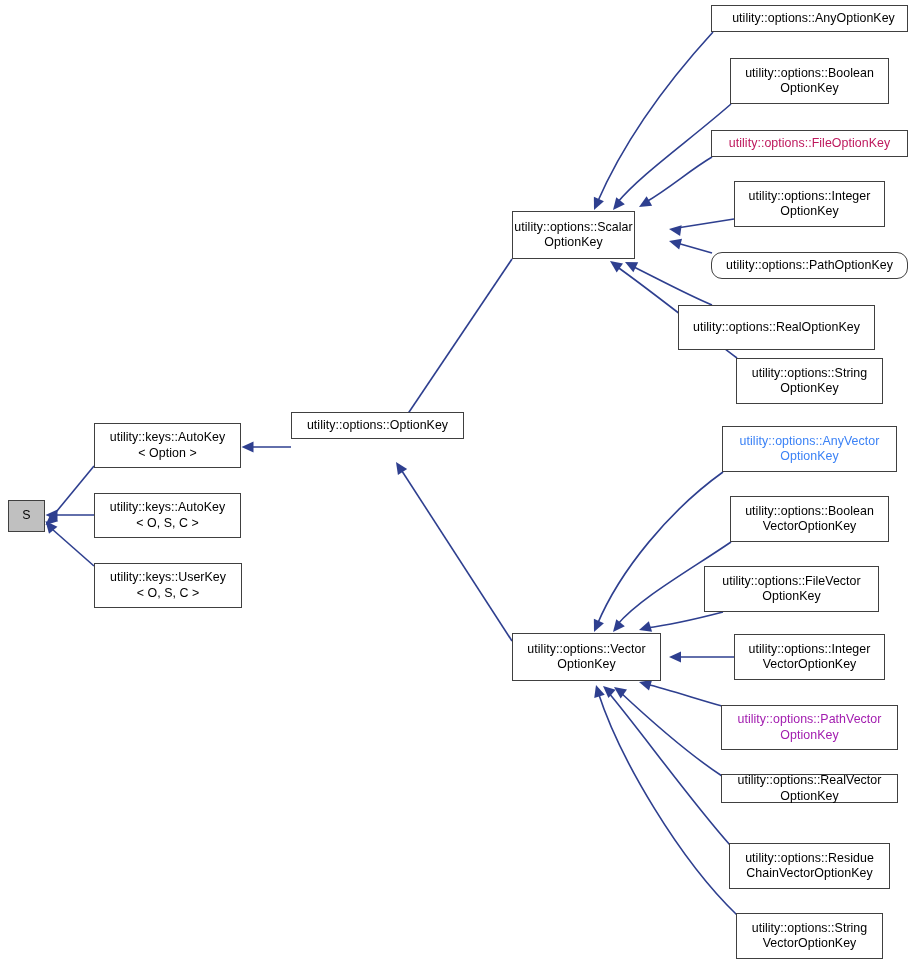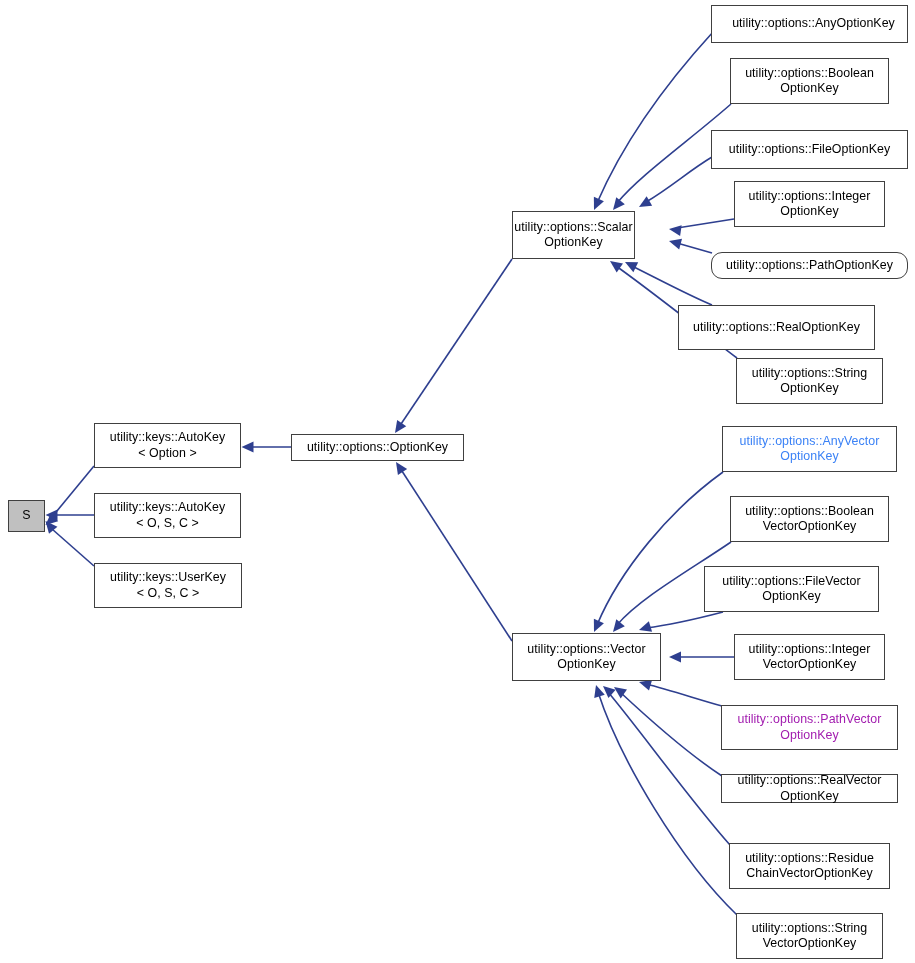--- a/index.html
+++ b/index.html
@@ -140,29 +140,29 @@
       </g>
     </svg>
   <div id="nodes-layer">
       <div class="node highlight" style="left: 8px; top: 500px; width: 37px; height: 32px; border-color: rgb(64, 64, 64); color: rgb(0, 0, 0);"><span class="node-label">S</span></div>
       <div class="node" style="left: 94px; top: 423px; width: 147px; height: 45px; border-color: rgb(64, 64, 64); color: rgb(0, 0, 0);"><span class="node-label">utility::keys::AutoKey
 &lt; Option &gt;</span></div>
       <div class="node" style="left: 94px; top: 493px; width: 147px; height: 45px; border-color: rgb(64, 64, 64); color: rgb(0, 0, 0);"><span class="node-label">utility::keys::AutoKey
 &lt; O, S, C &gt;</span></div>
       <div class="node" style="left: 94px; top: 563px; width: 148px; height: 45px; border-color: rgb(64, 64, 64); color: rgb(0, 0, 0);"><span class="node-label">utility::keys::UserKey
 &lt; O, S, C &gt;</span></div>
-      <div class="node" style="left: 291px; top: 434px; width: 173px; height: 27px; border-color: rgb(64, 64, 64); color: rgb(0, 0, 0);"><span class="node-label">utility::options::OptionKey</span></div>
+      <div class="node" style="left: 291px; top: 412px; width: 173px; height: 27px; border-color: rgb(64, 64, 64); color: rgb(0, 0, 0);"><span class="node-label">utility::options::OptionKey</span></div>
       <div class="node" style="left: 512px; top: 211px; width: 123px; height: 48px; border-color: rgb(64, 64, 64); color: rgb(0, 0, 0);"><span class="node-label">utility::options::Scalar
 OptionKey</span></div>
       <div class="node" style="left: 512px; top: 633px; width: 149px; height: 48px; border-color: rgb(64, 64, 64); color: rgb(0, 0, 0);"><span class="node-label">utility::options::Vector
 OptionKey</span></div>
-      <div class="node" style="left: 711px; top: 5px; width: 197px; height: 38px; border-color: rgb(64, 64, 64); color: rgb(0, 0, 0); padding-left: 8px;"><span class="node-label">utility::options::AnyOptionKey</span></div>
+      <div class="node" style="left: 711px; top: 5px; width: 197px; height: 27px; border-color: rgb(64, 64, 64); color: rgb(0, 0, 0); padding-left: 8px;"><span class="node-label">utility::options::AnyOptionKey</span></div>
       <div class="node" style="left: 730px; top: 58px; width: 159px; height: 46px; border-color: rgb(64, 64, 64); color: rgb(0, 0, 0);"><span class="node-label">utility::options::Boolean
 OptionKey</span></div>
-      <div class="node" style="left: 711px; top: 130px; width: 197px; height: 39px; border-color: rgb(64, 64, 64); color: #000000;"><span class="node-label">utility::options::FileOptionKey</span></div>
+      <div class="node" style="left: 711px; top: 130px; width: 197px; height: 27px; border-color: rgb(64, 64, 64); color: #be185d;"><span class="node-label">utility::options::FileOptionKey</span></div>
       <div class="node" style="left: 734px; top: 181px; width: 151px; height: 46px; border-color: rgb(64, 64, 64); color: rgb(0, 0, 0);"><span class="node-label">utility::options::Integer
 OptionKey</span></div>
       <div class="node" style="left: 711px; top: 252px; width: 197px; height: 27px; border-color: rgb(64, 64, 64); color: rgb(0, 0, 0); border-radius: 11px;"><span class="node-label">utility::options::PathOptionKey</span></div>
       <div class="node" style="left: 678px; top: 305px; width: 197px; height: 45px; border-color: rgb(64, 64, 64); color: rgb(0, 0, 0);"><span class="node-label">utility::options::RealOptionKey</span></div>
       <div class="node" style="left: 736px; top: 358px; width: 147px; height: 46px; border-color: rgb(64, 64, 64); color: rgb(0, 0, 0);"><span class="node-label">utility::options::String
 OptionKey</span></div>
       <div class="node" style="left: 722px; top: 426px; width: 175px; height: 46px; border-color: rgb(64, 64, 64); color: #3b82f6;"><span class="node-label">utility::options::AnyVector
 OptionKey</span></div>
       <div class="node" style="left: 730px; top: 496px; width: 159px; height: 46px; border-color: rgb(64, 64, 64); color: rgb(0, 0, 0);"><span class="node-label">utility::options::Boolean
 VectorOptionKey</span></div>

